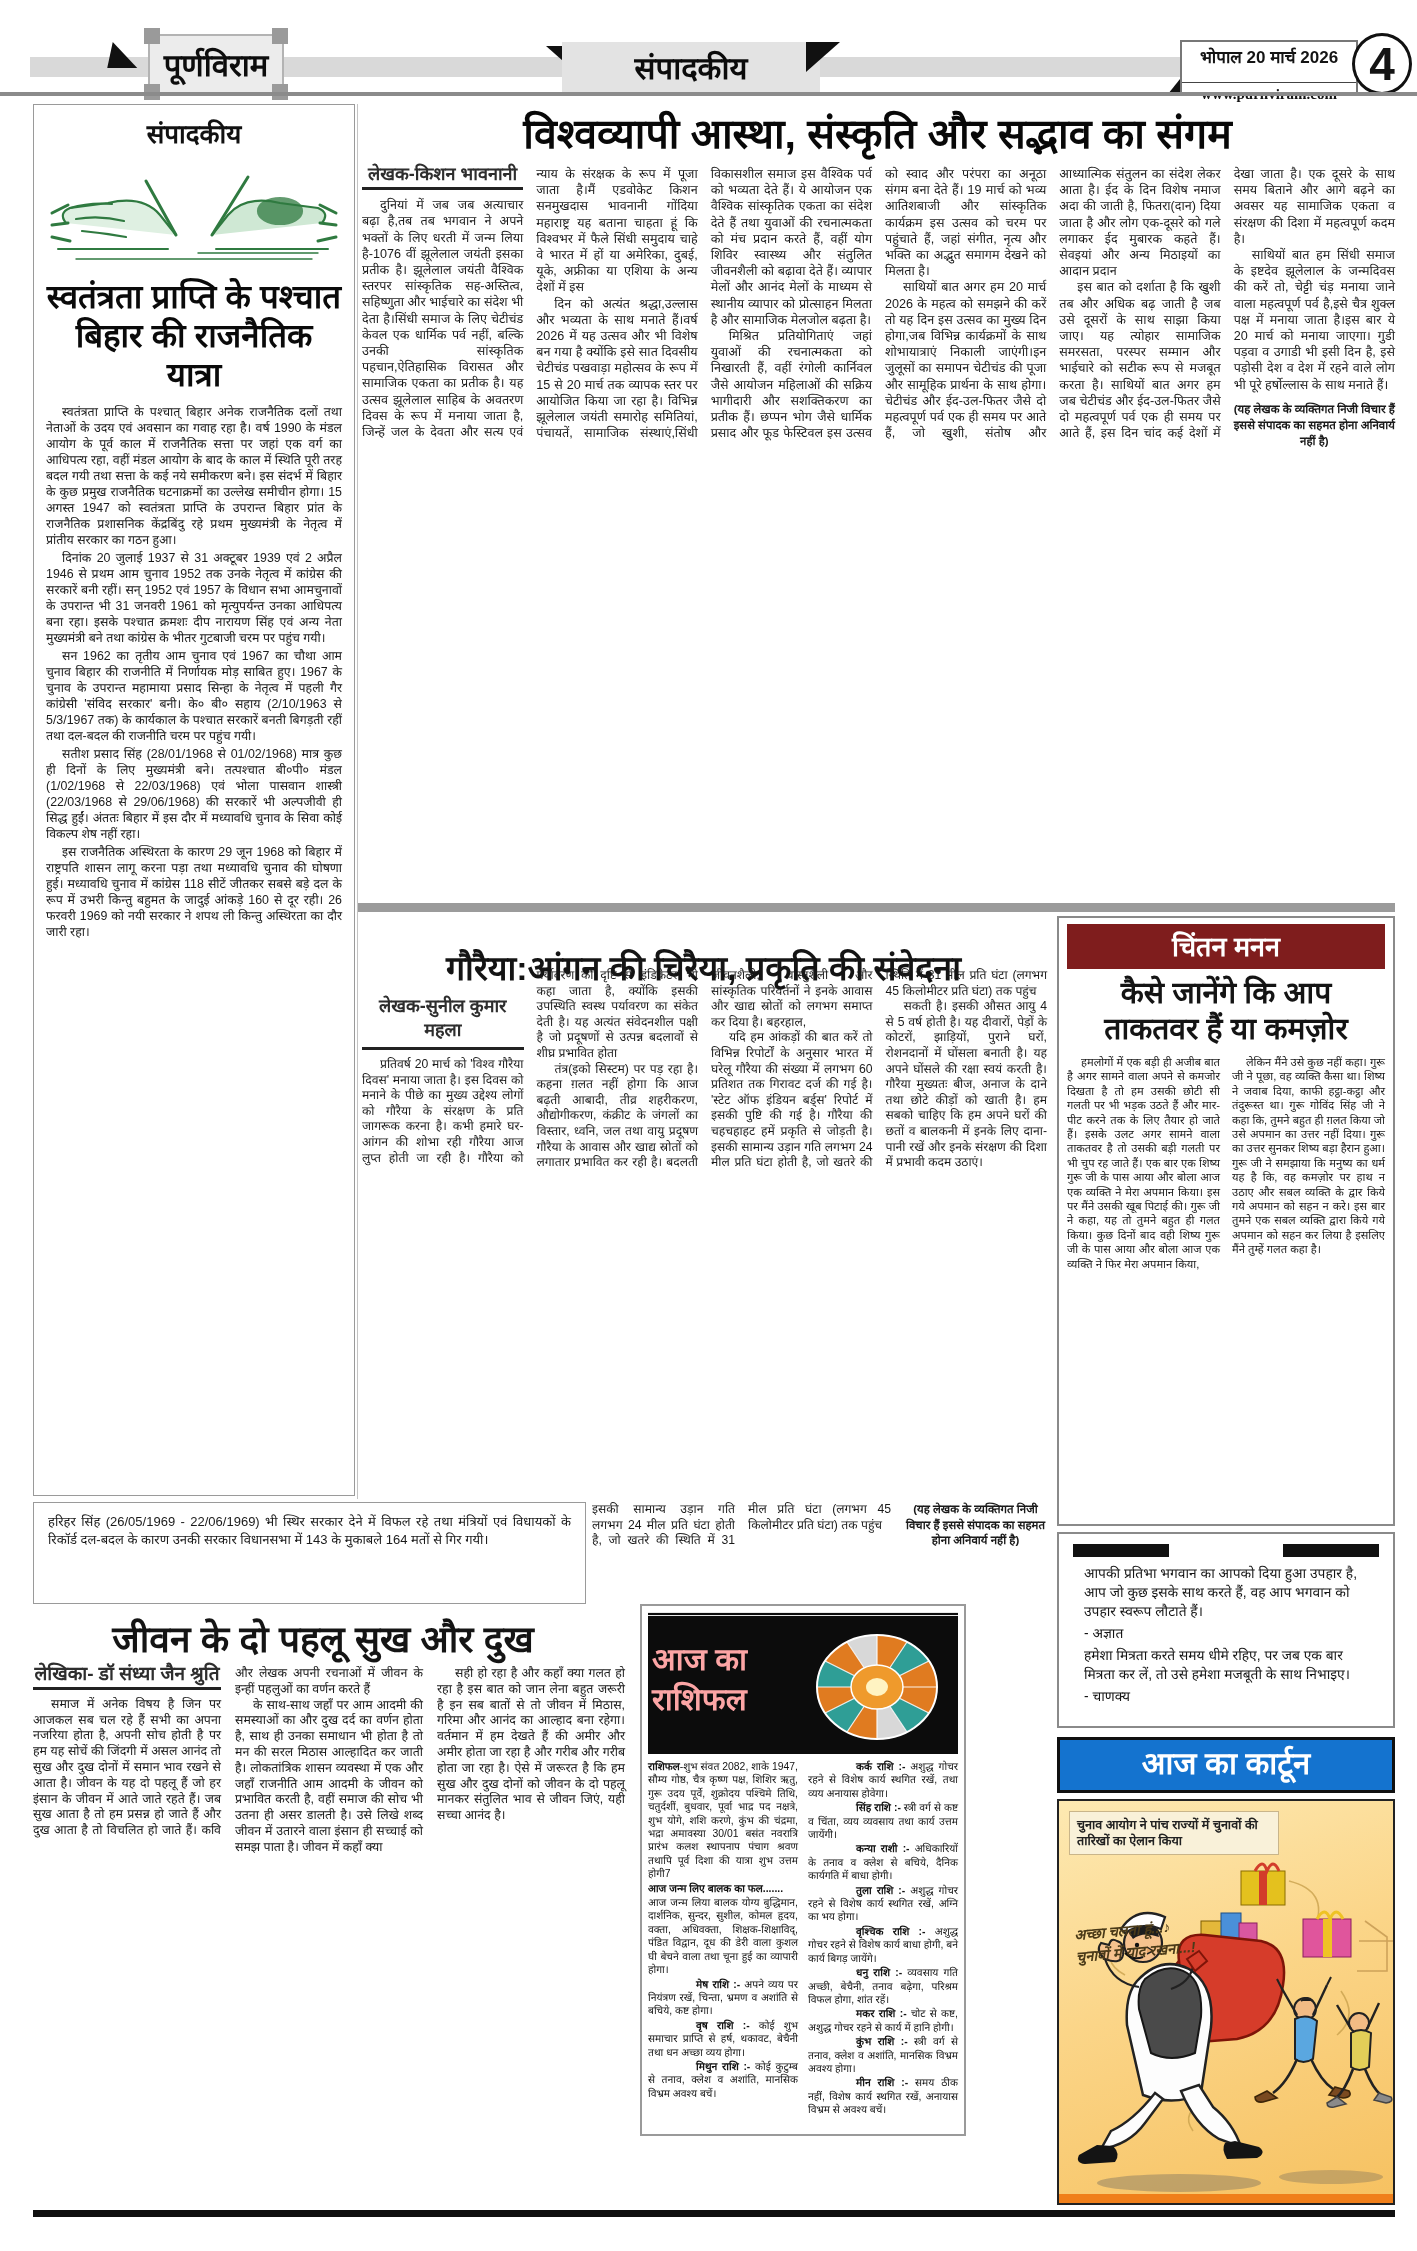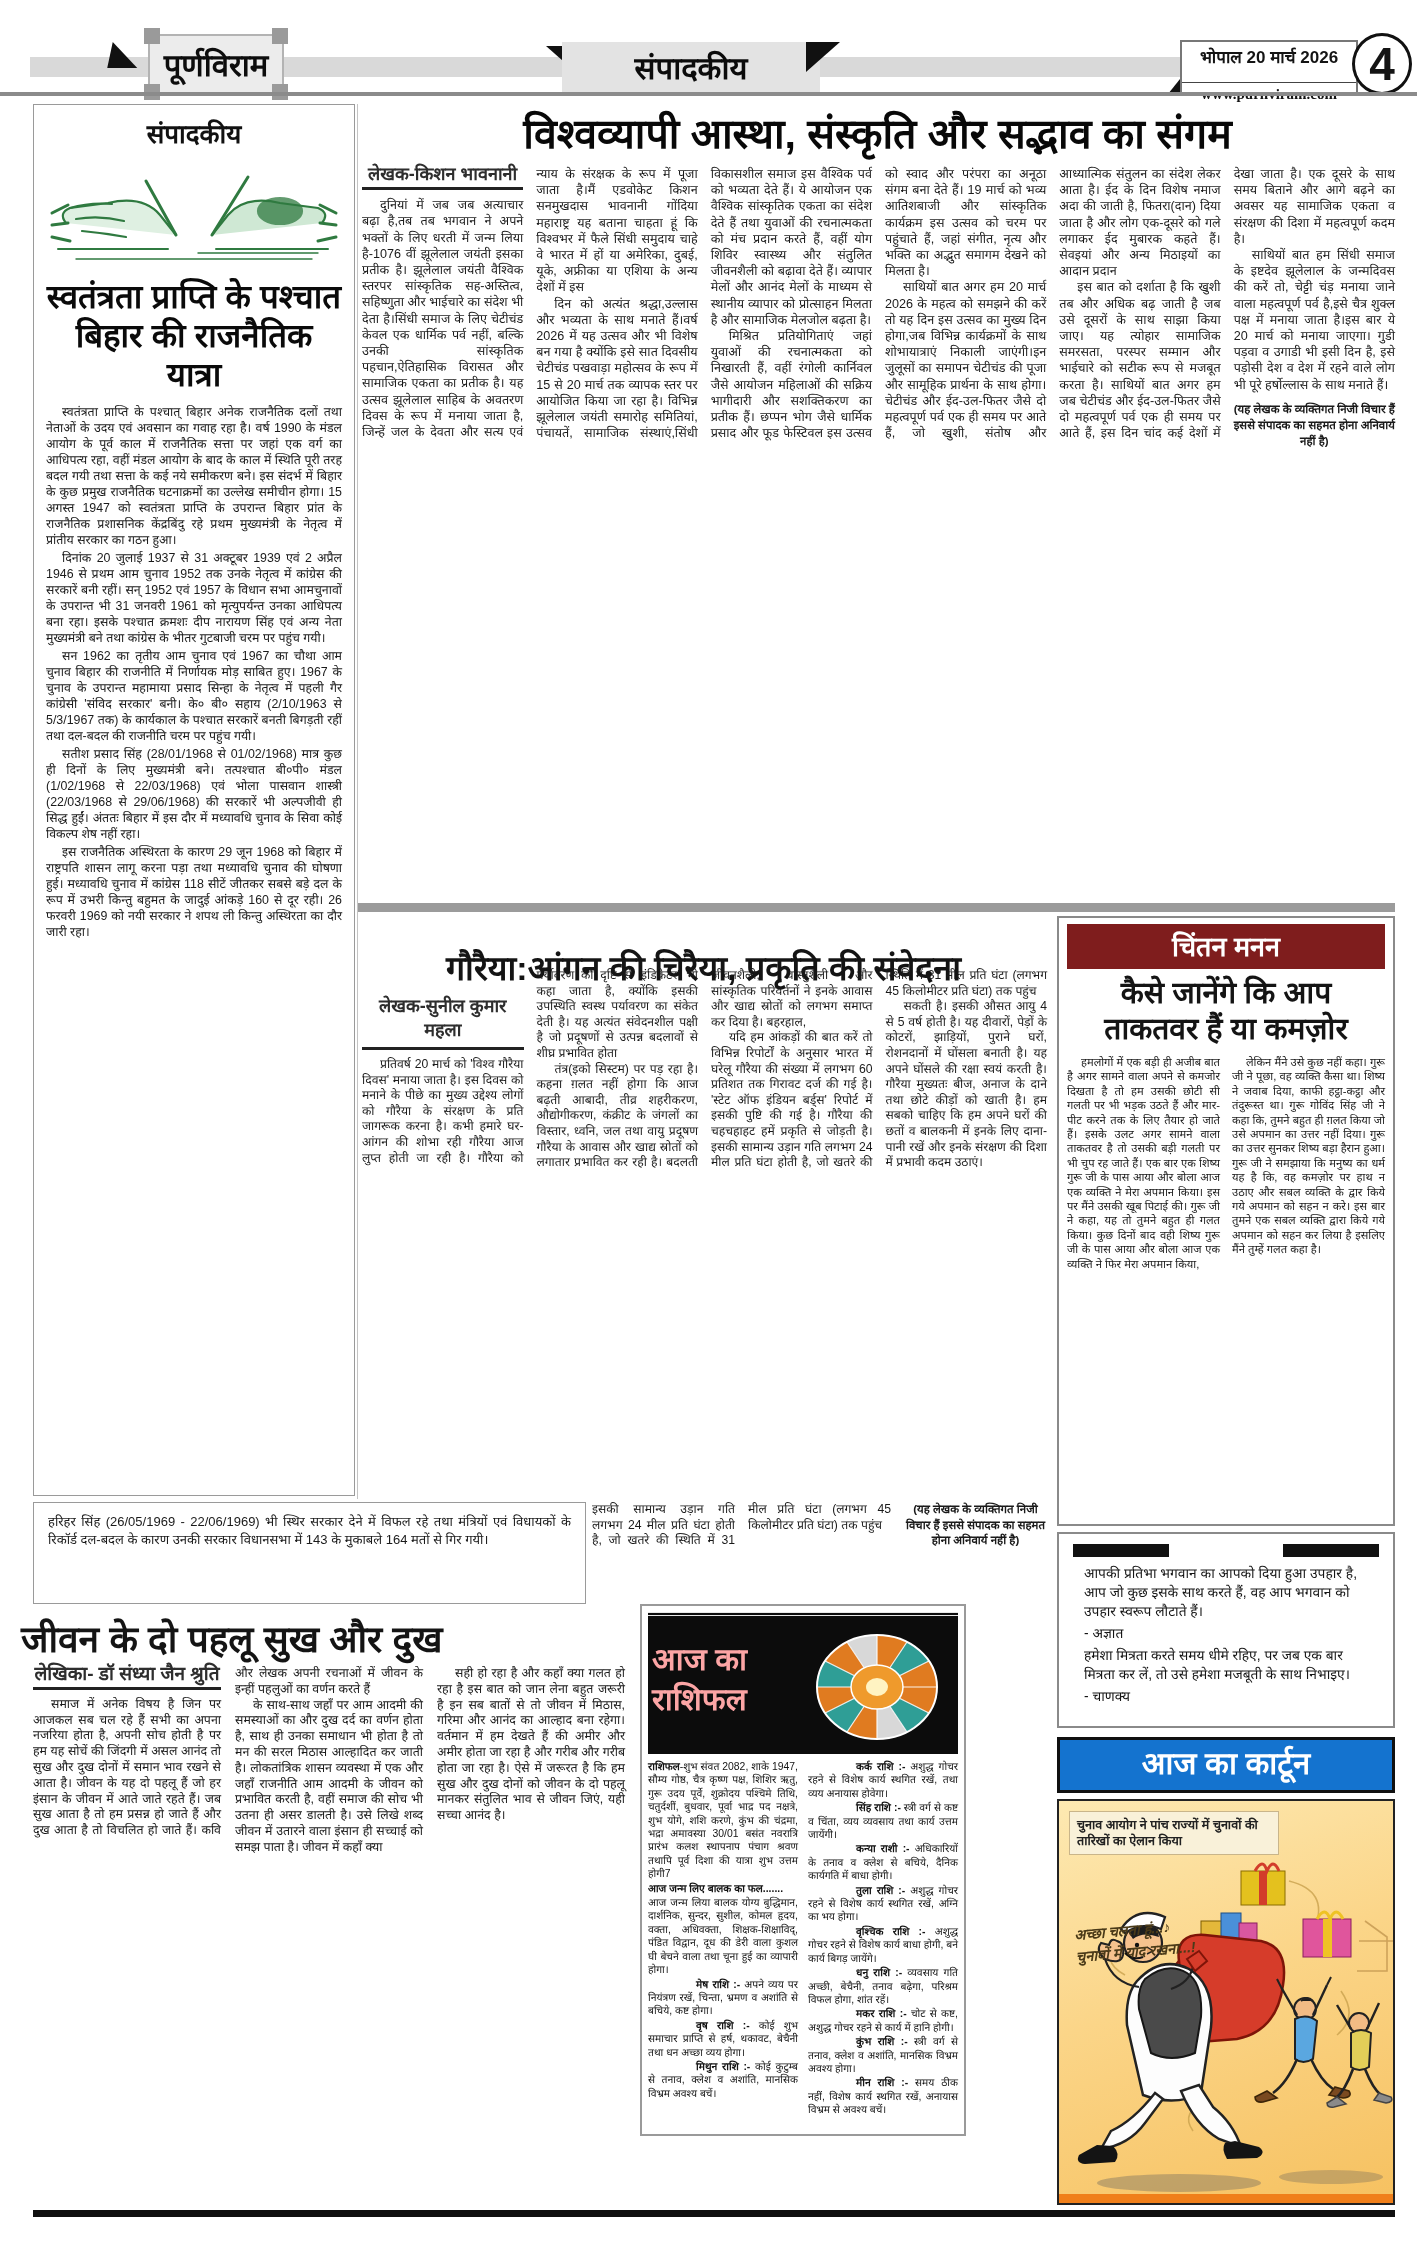--- a/index.html
+++ b/index.html
@@ -70,21 +70,21 @@
 
   
   .cartoon-title { position:absolute; left:1057px; top:1737px; width:338px; height:56px; background:#1473cf; border:3px solid #101010; color:#fff; font-size:31px; font-weight:900; text-align:center; line-height:48px; }
   .cartoon-panel { position:absolute; left:1057px; top:1799px; width:338px; height:406px; border:2px solid #222; background:linear-gradient(160deg,#fde9b2 0%, #fbd588 45%, #f6c160 100%); overflow:hidden; }
   .cartoon-caption { position:absolute; left:10px; top:10px; width:210px; background:#f9f1d9; border:1px solid #c9b58a; padding:5px 7px; font-size:12.6px; font-weight:800; line-height:16px; color:#222; z-index:3; }
   .cartoon-speech { position:absolute; left:16px; top:118px; font-size:14.5px; font-style:italic; font-weight:700; color:#4a3a18; transform:rotate(-5deg); z-index:3; line-height:22px; }
   .cartoon-ground { position:absolute; left:0; bottom:0; width:100%; height:9px; background:#f07f1a; z-index:3; }
   .cartoon-svg { position:absolute; left:0; top:0; z-index:1; }
 
   
-  .life-headline { position:absolute; left:21px; top:1612px; width:592px; text-align:left; font-size:37px; font-weight:900; }
+  .life-headline { position:absolute; left:27px; top:1612px; width:592px; text-align:center; font-size:37px; font-weight:900; }
   .life-body { position:absolute; left:33px; top:1666px; width:592px; height:540px; column-count:3; column-gap:14px; font-size:12.4px; line-height:15.8px; }
   .life-body .byline { font-size:19px; }
 
   
   .rashifal-box { position:absolute; left:640px; top:1604px; width:326px; height:532px; border:2px solid #9a9a9a; padding:6px; }
   .rashifal-banner { position:relative; height:142px; background:#0c0c0c; border-top:4px double #e8e8e8; }
   .rashifal-title { position:absolute; left:4px; top:24px; color:#fca5a5; font-size:31px; font-weight:700; line-height:40px; }
   .rashifal-wheel { position:absolute; right:2px; top:4px; }
   .rashifal-body { margin-top:6px; column-count:2; column-gap:10px; font-size:10.4px; line-height:13.4px; height:368px; text-align:justify; }
   .rashifal-body p { margin-bottom:1px; }

